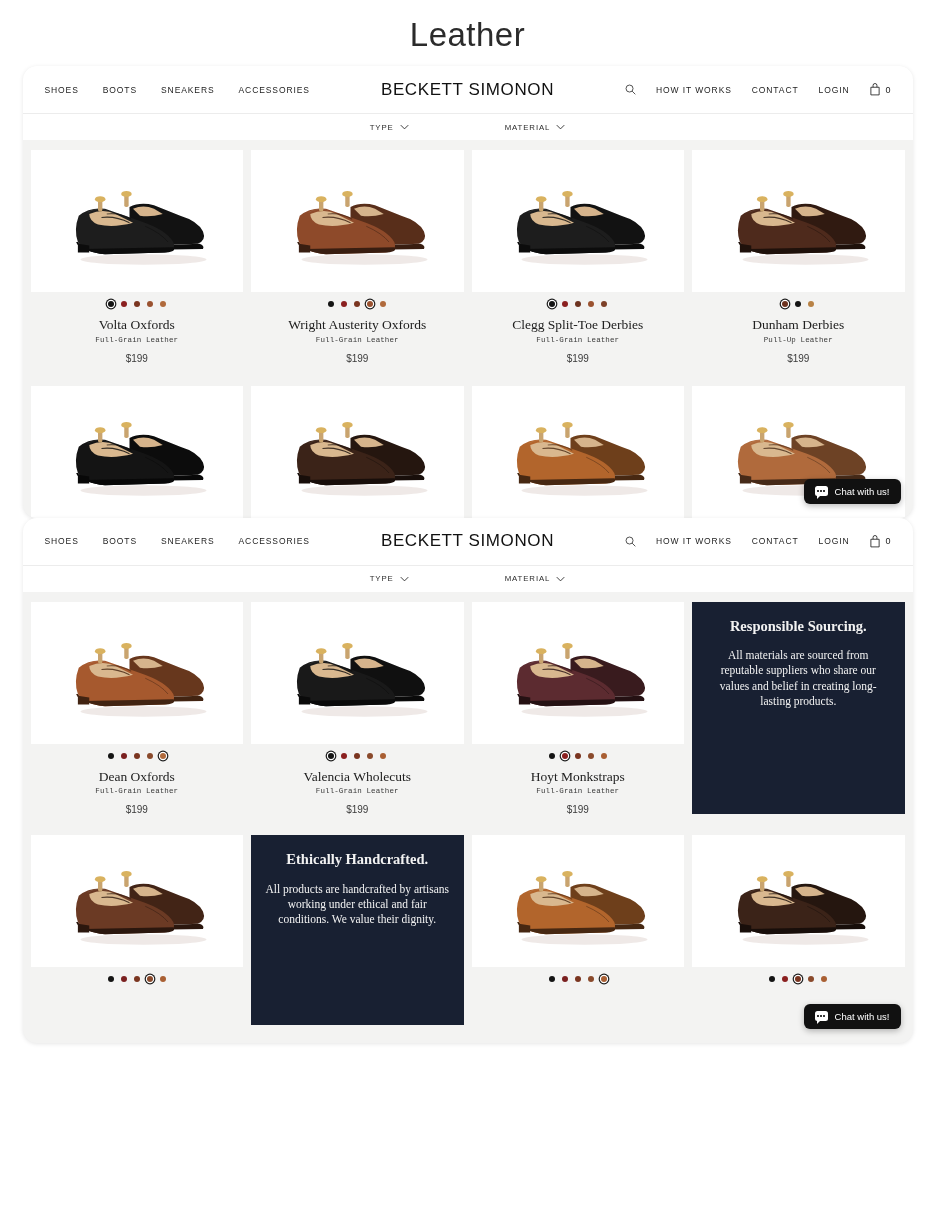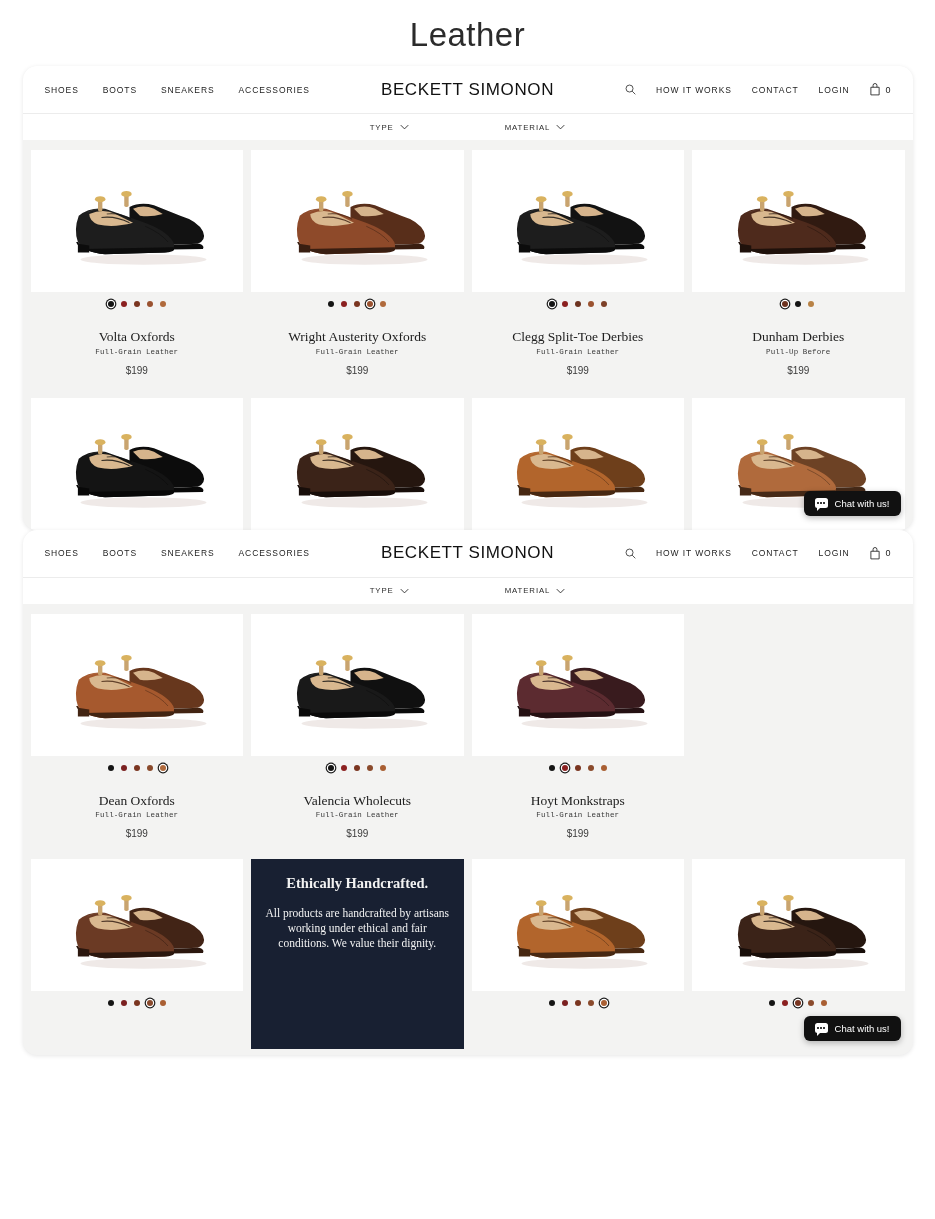--- a/index.html
+++ b/index.html
@@ -132,21 +132,21 @@
     width: 6px; height: 6px;
     box-shadow: 0 0 0 1.2px #ffffff, 0 0 0 2.4px #1c1c1c;
   }
 
   .pname {
     text-align:center;
     font-family: "Liberation Serif", serif;
     font-size: 13.5px;
     color:#202020;
     line-height: 1.15;
-    margin-top: 19px;
+    margin-top: 7px;
   }
   .pmat {
     text-align:center;
     font-size: 7.5px;
     color:#3b3b3b;
     margin-top: 3px;
     letter-spacing: 0.1px;
     font-family: Liberation Mono, monospace;
   }
   .pprice {
@@ -424,21 +424,21 @@
       <ellipse cx="88.5" cy="29" rx="6" ry="3.4" fill="#d9b25f"></ellipse>
     </g>
   </svg>
           </div>
           <div class="swatches">
             <span class="sw sel" style="background:#6d3320"></span>
             <span class="sw " style="background:#141414"></span>
             <span class="sw " style="background:#b88246"></span>
           </div>
           <div class="pname">Dunham Derbies</div>
-          <div class="pmat">Pull-Up Before</div>
+          <div class="pmat">Pull-Up Leather</div>
           <div class="pprice">$199</div>
         </div>
       </div>
     <div class="grid" id="before-grid-row2" style="padding-top:22px;">
         <div class="cell">
       <div class="pcard" style="height:132px">
   <svg class="shoe" width="175" height="108" viewBox="0 0 200 120">
     <ellipse cx="108" cy="104" rx="72" ry="6" fill="#efe9e7"></ellipse>
 
     <g>
@@ -740,20 +740,26 @@
             <span class="sw " style="background:#141414"></span>
             <span class="sw sel" style="background:#8b2020"></span>
             <span class="sw " style="background:#7a3520"></span>
             <span class="sw " style="background:#8a4a2c"></span>
             <span class="sw " style="background:#a95f33"></span>
           </div>
           <div class="pname">Hoyt Monkstraps</div>
           <div class="pmat">Full-Grain Leather</div>
           <div class="pprice">$199</div>
         </div>
+        <div class="cell">
+    <div class="promo" style="height:212px">
+      <div class="promo-title">Responsible Sourcing.</div>
+      <div class="promo-body">All materials are sourced from reputable suppliers who share our values and belief in creating long-lasting products.</div>
+    </div>
+  </div>
       </div>
     <div class="grid" id="after-grid-row2" style="padding-top:20px;">
         <div class="cell">
           <div class="pcard" style="height:132px">
   <svg class="shoe" width="175" height="108" viewBox="0 0 200 120">
     <ellipse cx="108" cy="104" rx="72" ry="6" fill="#efe9e7"></ellipse>
 
     <g>
       <path d="M92 44 Q104 38 120 42 L150 54 Q170 60 176 72 Q180 82 170 86 L120 88 Q100 86 92 76 Z" fill="#422416"></path>
       <path d="M92 76 Q100 86 120 88 L172 86 Q178 88 176 92 L104 93 Q92 90 90 82 Z" fill="#2b170e"></path>

